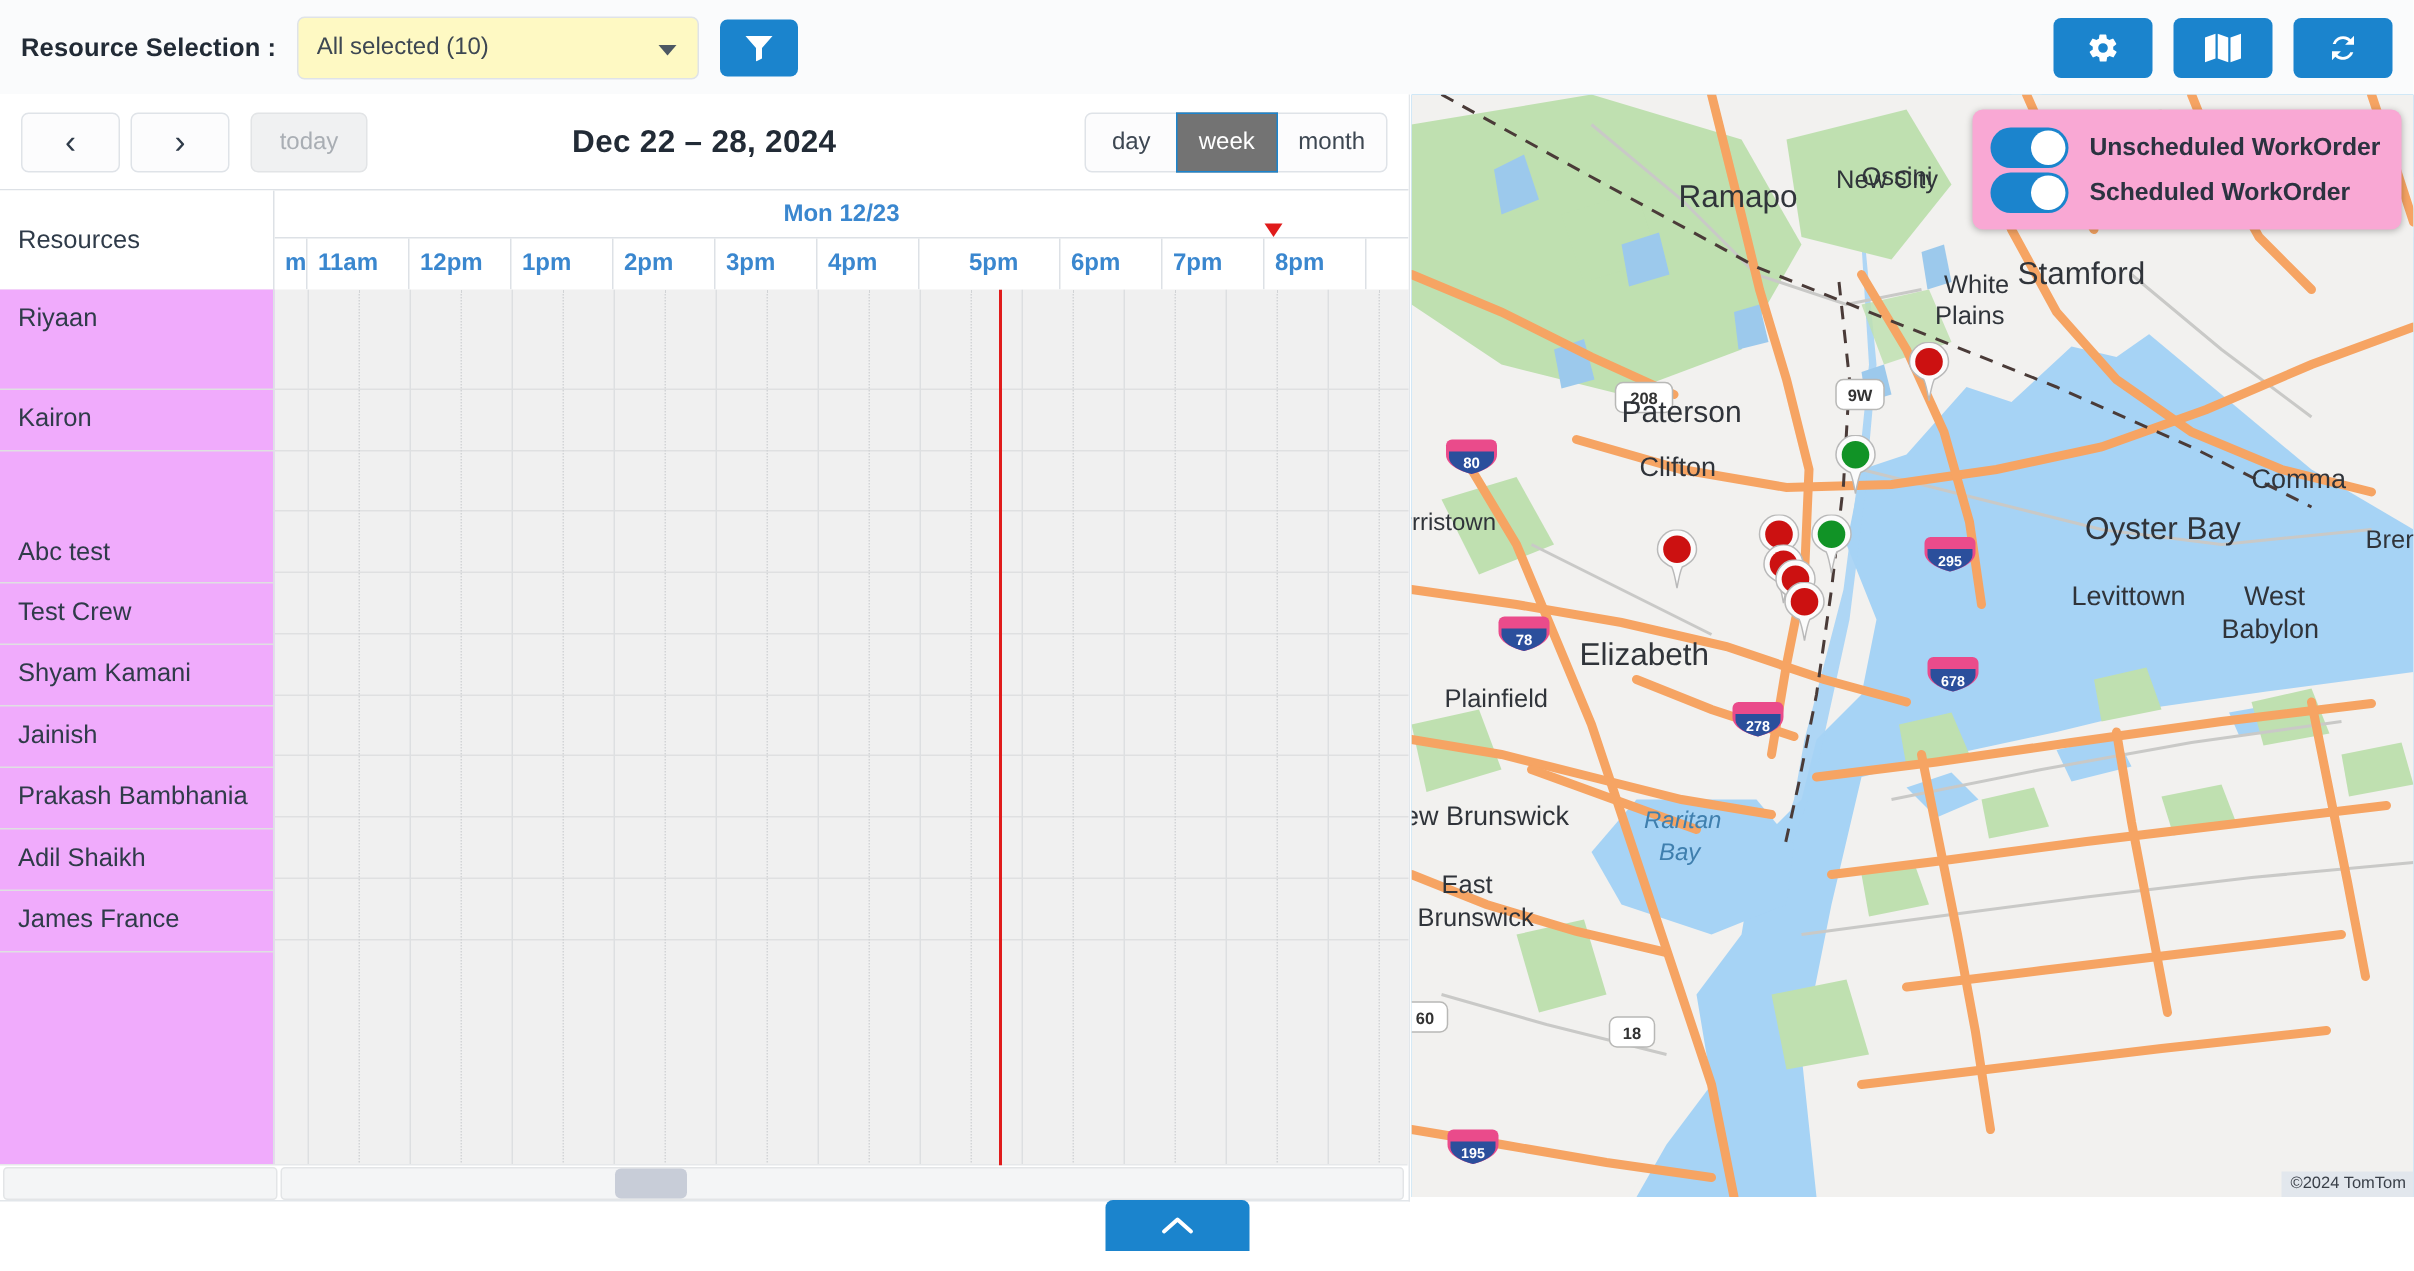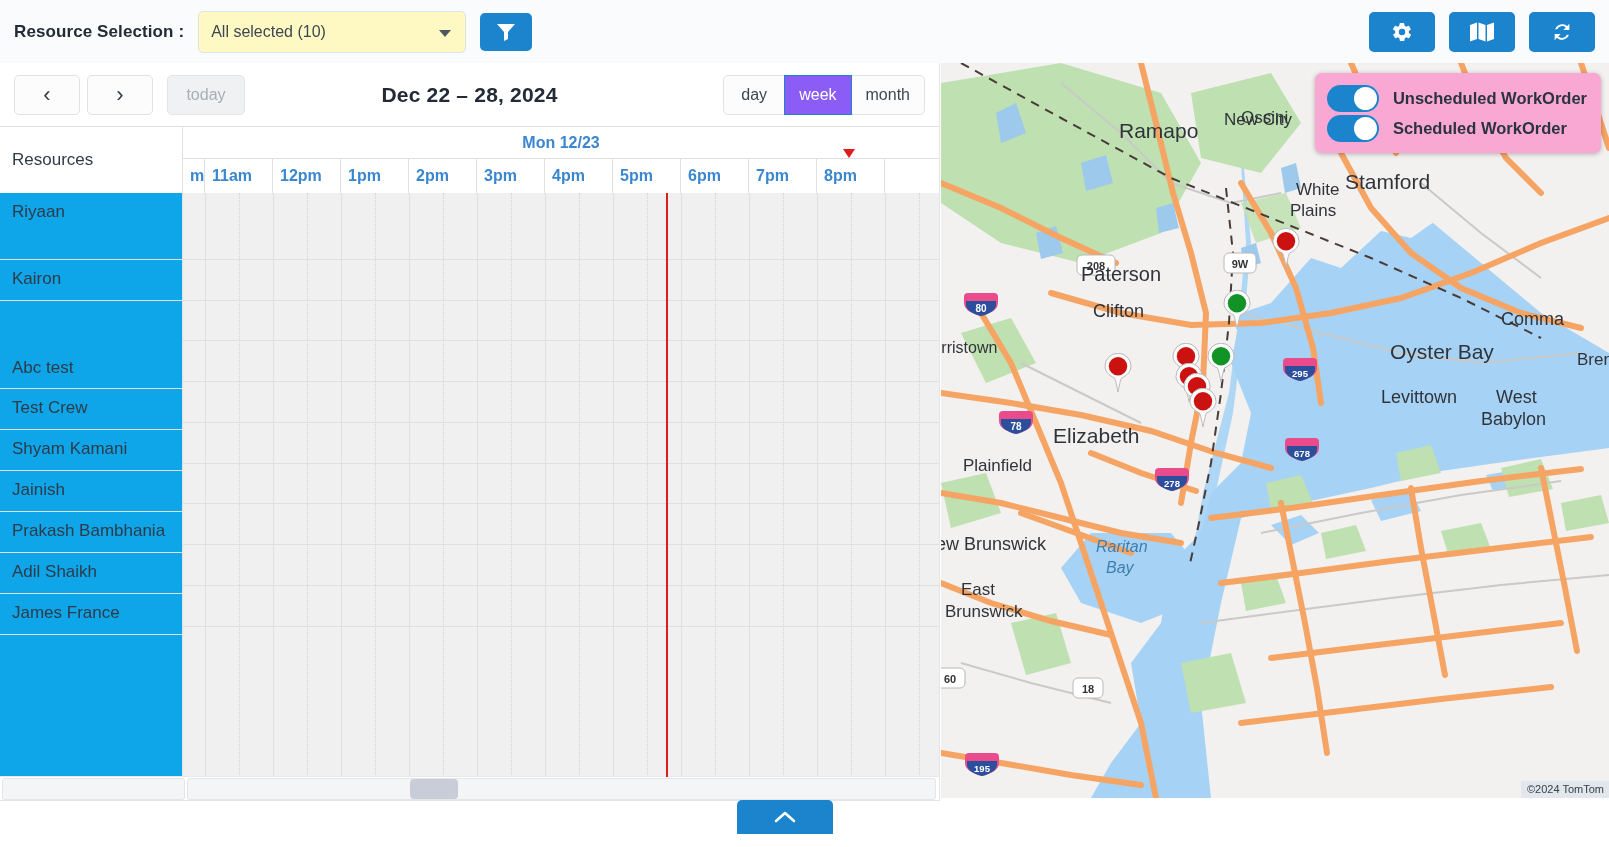--- a/index.html
+++ b/index.html
@@ -124,21 +124,21 @@
     position: relative; z-index: 2;
   }
   .view-group .tb-btn {
     border-radius: 0;
     min-width: 62px;
     margin-left: -1px;
   }
   .view-group .tb-btn:first-child { border-radius: 5px 0 0 5px; margin-left: 0; }
   .view-group .tb-btn:last-child { border-radius: 0 5px 5px 0; }
   .view-group .tb-btn.active {
-    background: #8b5cf6; border-color: #1b84cd; color: #fff;
+    background: #737373; border-color: #1b84cd; color: #fff;
     position: relative; z-index: 1;
   }
 
   
   .cal-head {
     position: relative;
     display: flex;
     height: 67px;
     border-top: 1px solid #dde1e6;
     background: #fff;
@@ -180,21 +180,21 @@
   
   .cal-body {
     position: relative;
     display: flex;
     height: 584px;
     background: #f0f0f0;
   }
   .res-col {
     width: 183px; min-width: 183px;
     border-right: 1px solid #dde1e6;
-    background: #0ea5e9;
+    background: #f0abfc;
     position: relative;
   }
   .res-row {
     border-bottom: 1px solid #dfe0e1;
     display: flex; align-items: flex-start;
     padding: 9px 0 0 12px;
     font-size: 17px; color: #2f3b49;
     overflow: hidden;
   }
   .grid-col { flex: 1; position: relative; overflow: hidden; }
@@ -385,21 +385,21 @@
           <span class="now-arrow" id="nowArrow" style="left: 660px;"></span>
         </div>
         <div class="hour-row" id="hourRow">
             <div class="hour-cell" style="width: 22px;">m</div>
             <div class="hour-cell" style="width: 68px;">11am</div>
             <div class="hour-cell" style="width: 68px;">12pm</div>
             <div class="hour-cell" style="width: 68px;">1pm</div>
             <div class="hour-cell" style="width: 68px;">2pm</div>
             <div class="hour-cell" style="width: 68px;">3pm</div>
             <div class="hour-cell" style="width: 68px;">4pm</div>
-            <div class="hour-cell" style="width: 68px;">5pm</div>
+            <div class="hour-cell" style="width: 68px; margin-left: 26px;">5pm</div>
             <div class="hour-cell" style="width: 68px;">6pm</div>
             <div class="hour-cell" style="width: 68px;">7pm</div>
             <div class="hour-cell" style="width: 68px;">8pm</div>
           </div>
       </div>
     </div>
 
     <div class="cal-body">
       <div class="res-col" id="resCol">
           <div class="res-row" style="height: 67px;">

